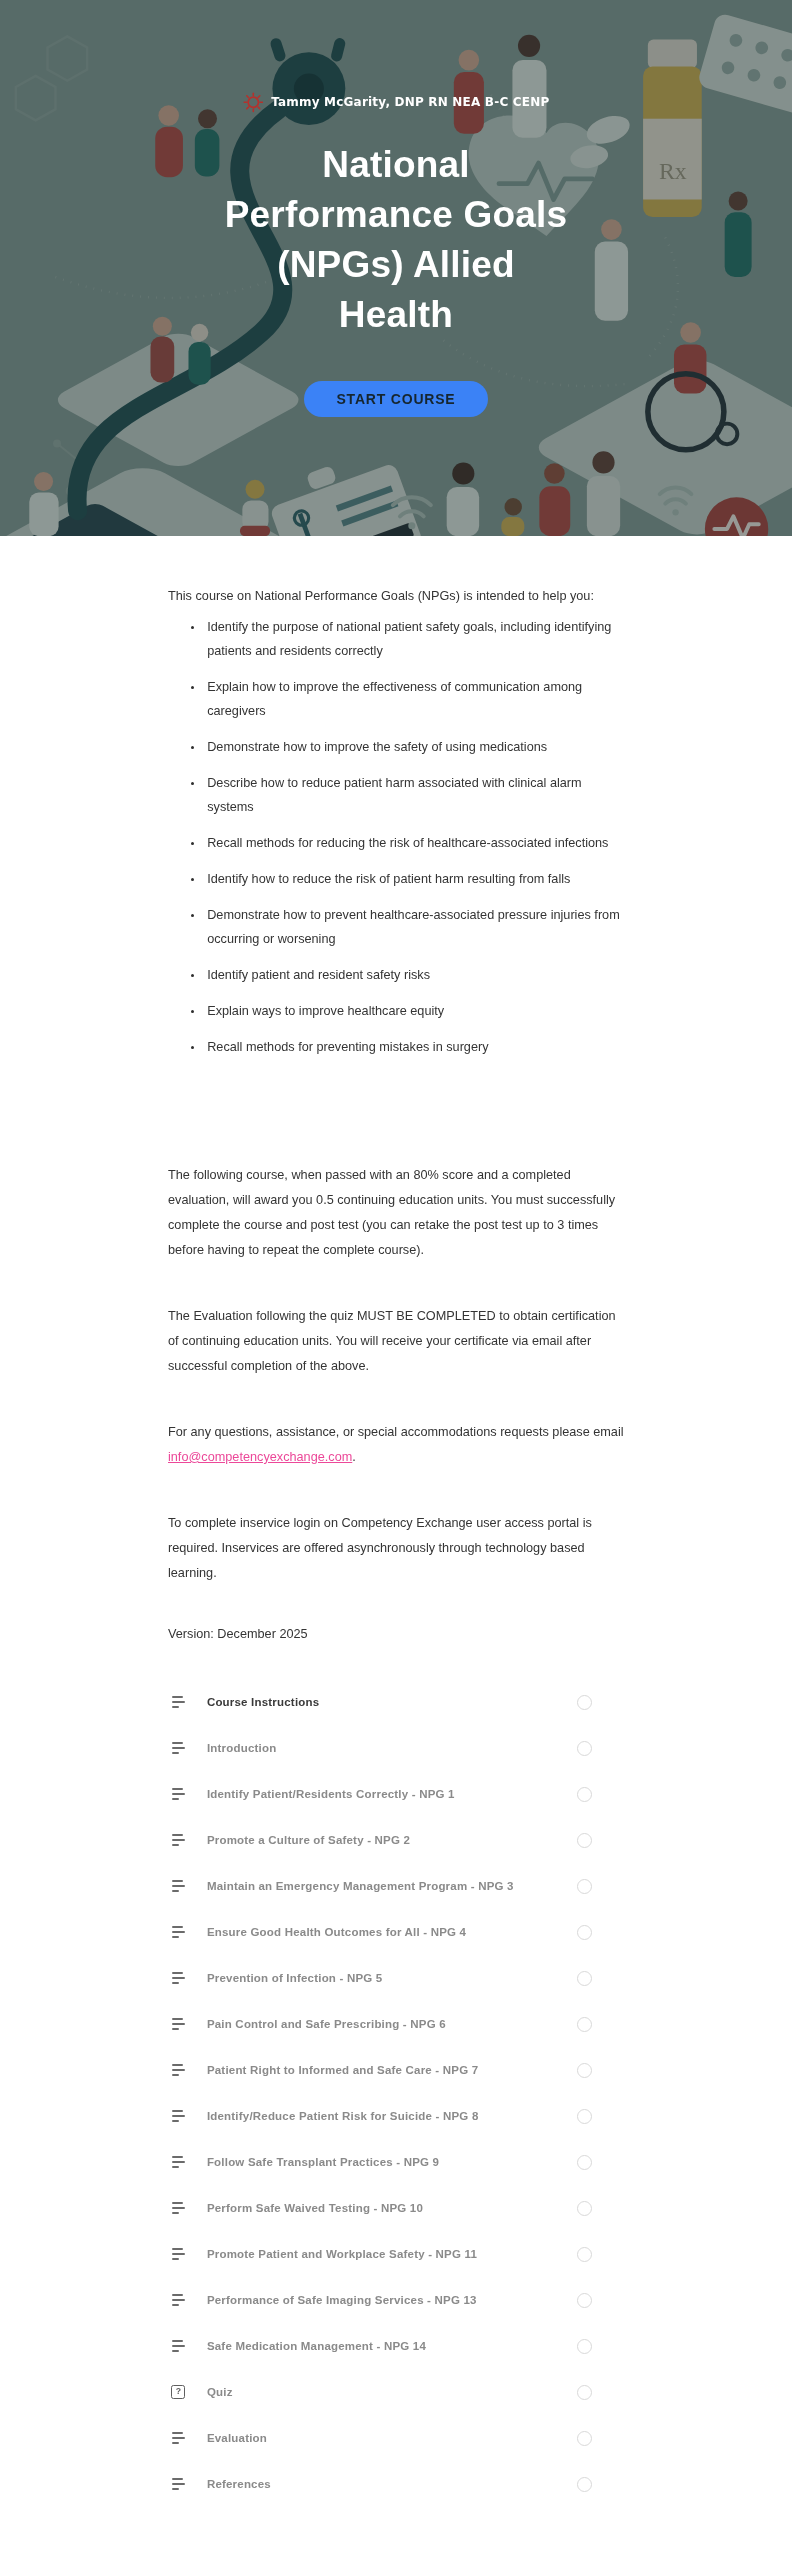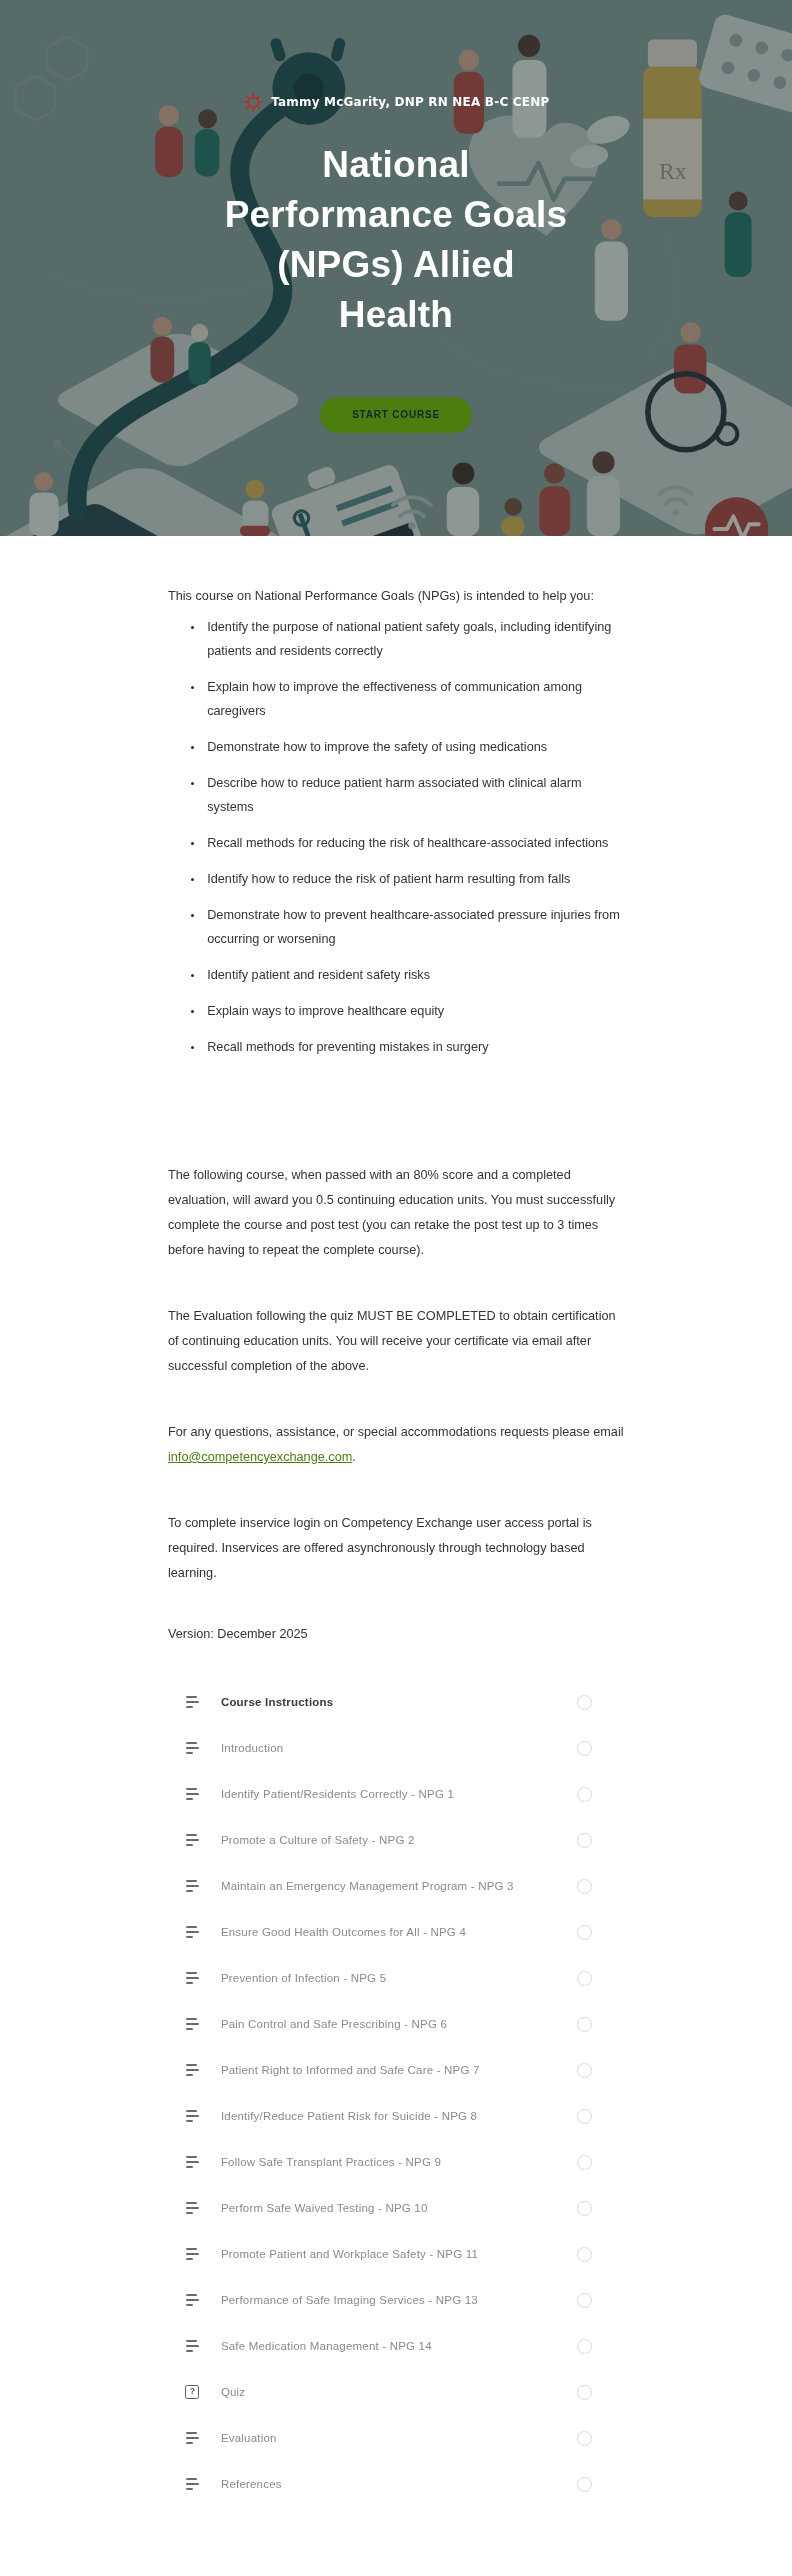--- a/index.html
+++ b/index.html
@@ -13,49 +13,49 @@
   .hero { position:relative; height:536px; overflow:hidden; background:#7e948f; }
   .hero-art { position:absolute; left:0; top:0; width:792px; height:536px; display:block; }
   .hero-overlay { position:absolute; inset:0; background:rgba(30,44,46,.40); }
   .hero-inner { position:relative; z-index:2; text-align:center; padding-top:92px; color:#fff; }
   .author-row { display:inline-flex; align-items:center; gap:8px;
     font-family:"DejaVu Sans", sans-serif; font-size:12px; font-weight:700; letter-spacing:0.2px; }
   .author-row svg { display:block; }
   h1.course-title { margin:24px 0 0; font-family:Liberation Sans, sans-serif;
     font-size:37px; line-height:50px; font-weight:800; letter-spacing:0.2px; }
   h1.course-title span { display:block; }
-  .start-btn { margin-top:57px; display:inline-block; background:#4d7c0f; color:#16262f;
+  .start-btn { margin-top:41px; display:inline-block; background:#3b82f6; color:#16262f;
     border:none; border-radius:24px; height:36px; padding:0 32px;
-    font-family:"Liberation Sans", sans-serif; font-size:10px; font-weight:700;
+    font-family:"Liberation Sans", sans-serif; font-size:14px; font-weight:700;
     letter-spacing:0.8px; cursor:pointer; }
 
   
   .content { width:456px; margin:0 auto; padding-top:48px;
     color:#343434; font-size:12.7px; line-height:25px; }
   .content p { margin:0; }
   ul.objectives { margin:6px 0 0; padding:0 0 0 36px; list-style:disc; }
   li.objective { line-height:24px; margin-bottom:12px; padding-left:3.2px; }
   li.objective::marker { font-size:10.3px; color:#2e2e2e; }
   p.p-award { margin-top:104px; }
   p.p-eval, p.p-contact, p.p-inservice { margin-top:41px; }
   p.p-version { margin-top:36px; }
-  .email-link { color:#4d7c0f; text-decoration:underline; cursor:pointer; }
+  .email-link { color:#ec4899; text-decoration:underline; cursor:pointer; }
 
   
-  .lessons { margin-top:32px;margin-left:14px; }
+  .lessons { margin-top:32px; }
   .lesson-row { display:flex; align-items:center; height:46px; cursor:pointer; }
   .icon-lines { width:13.5px; margin-left:4px; display:flex; flex-direction:column; gap:2.8px; flex:none; }
   .icon-lines i { display:block; height:2px; background:#6b6b6b; border-radius:1.2px; }
   .icon-lines i:nth-child(1){ width:11px; }
   .icon-lines i:nth-child(2){ width:12.7px; }
   .icon-lines i:nth-child(3){ width:7.1px; }
   .icon-quiz { flex:none; box-sizing:border-box; width:14.3px; height:14.3px; margin-left:3.2px;
     border:1.6px solid #5f5f5f; border-radius:2.4px; color:#5f5f5f;
     font-size:8.7px; line-height:11px; font-weight:700; text-align:center; }
-  .lesson-label { margin-left:21.4px; font-size:11.5px; color:#8a8a8a; letter-spacing:0.2px; }
+  .lesson-label { margin-left:21.4px; font-size:11.5px; color:#8a8a8a; letter-spacing:0.2px;font-weight:bold; }
   .lesson-label.bold { color:#3a3a3a; font-weight:700; }
   .lesson-progress { margin-left:auto; margin-right:32px; flex:none;
     width:15px; height:15px; box-sizing:border-box;
     border:1.6px solid #d9d9d9; border-radius:50%; background:transparent; }
 </style>
 </head>
 <body>
 
 <div class="hero">
 

